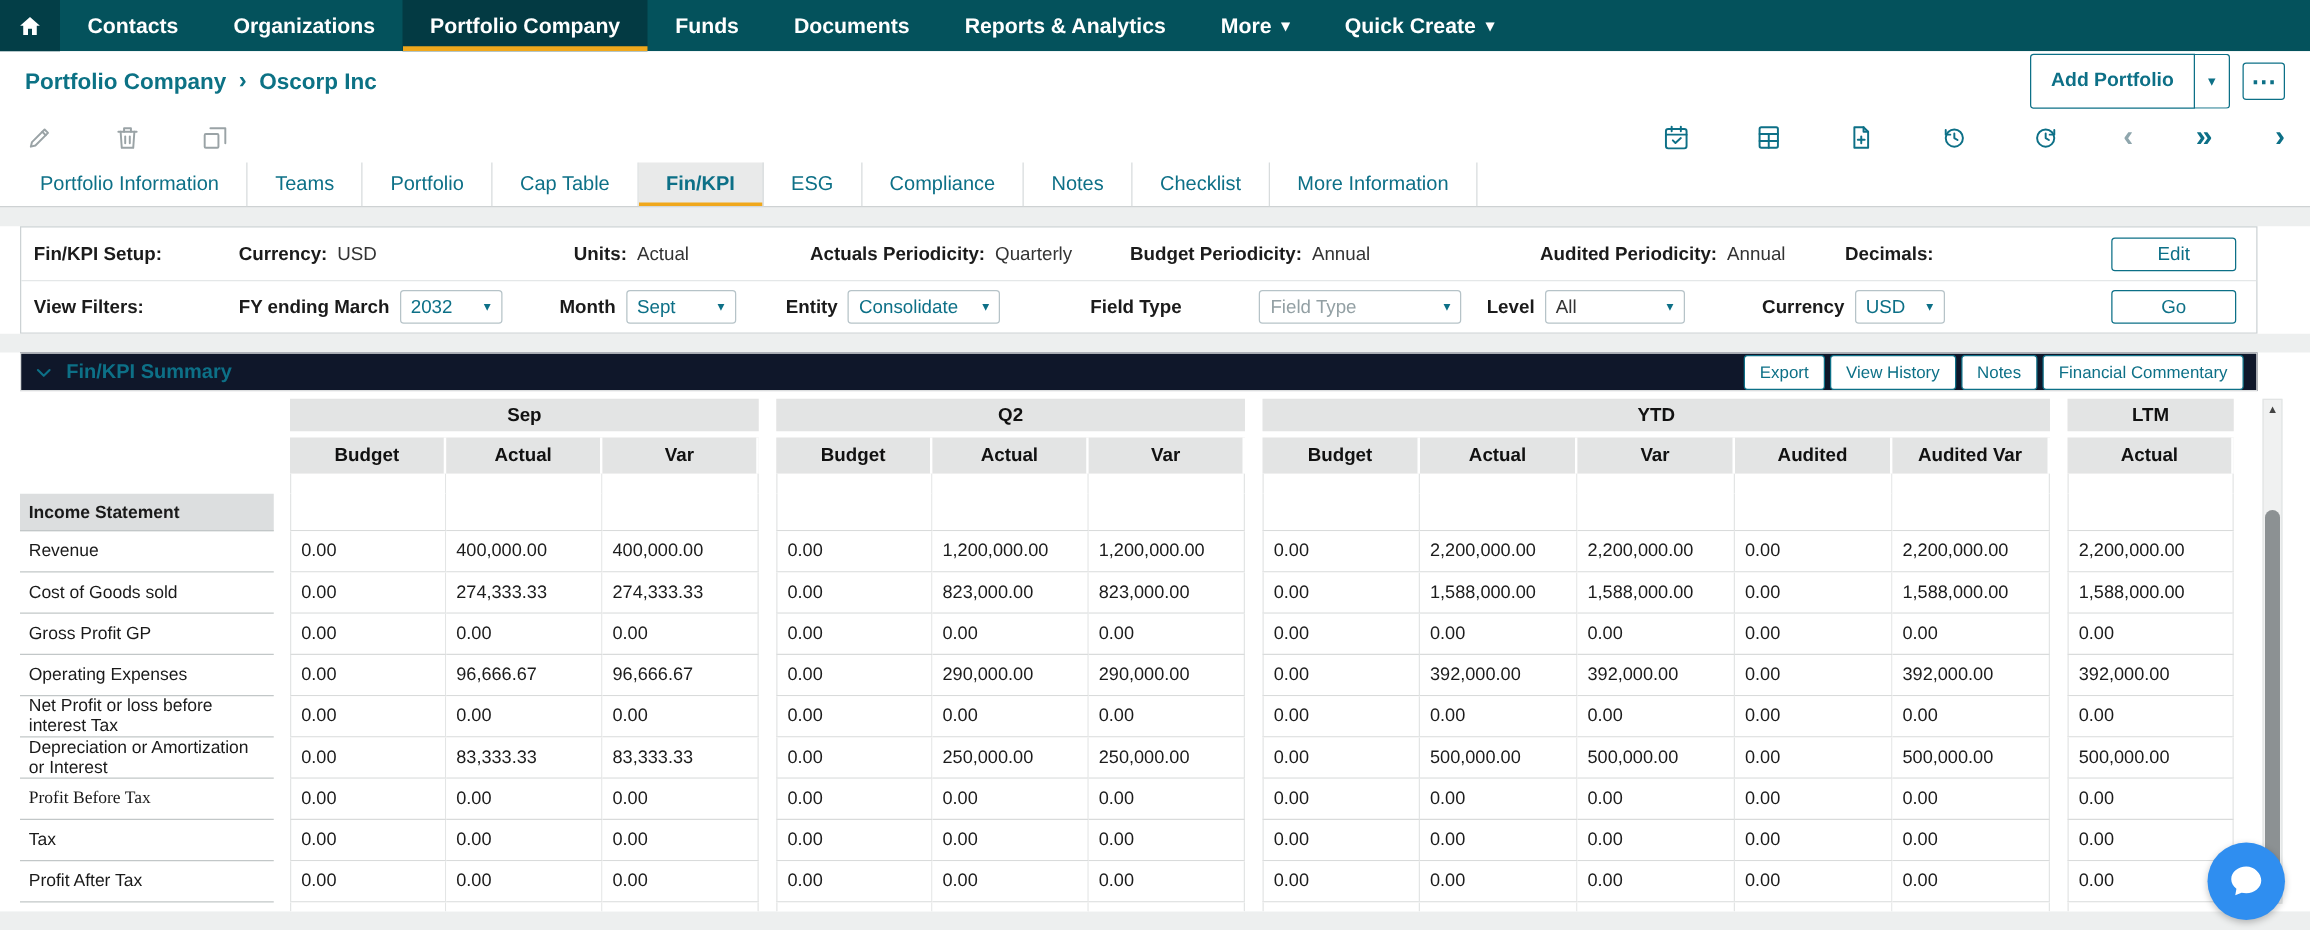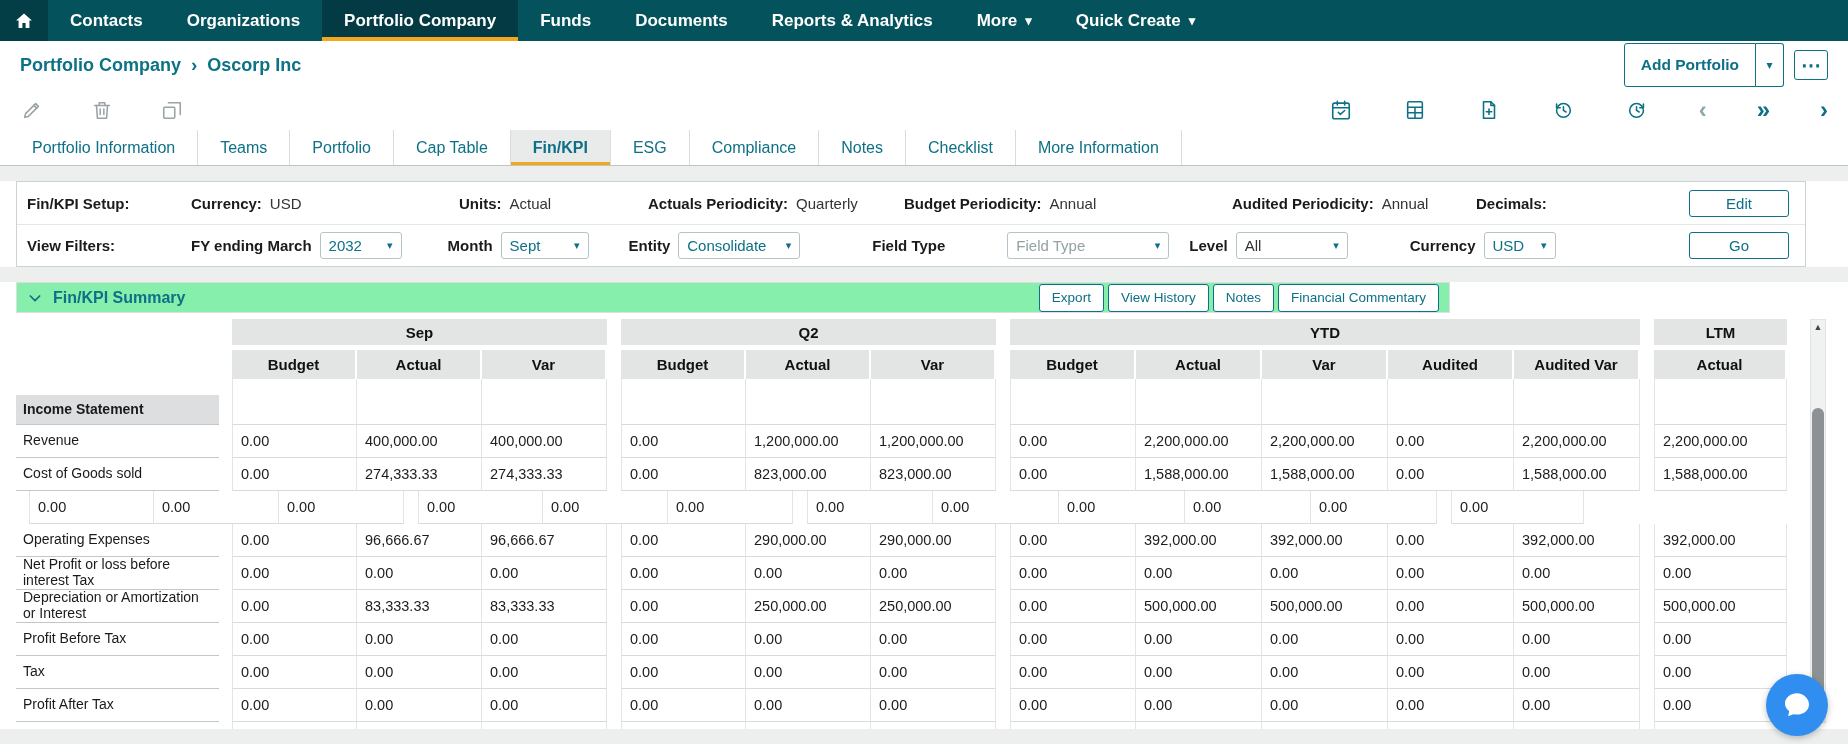--- a/index.html
+++ b/index.html
@@ -50,21 +50,21 @@
   .fvalue{font-size:15px;color:#333;margin-left:8px}
   .btn-outline{width:100px;height:27px;border:1px solid #0d7087;border-radius:3px;background:#fff;color:#0d7087;font-size:15px;display:flex;align-items:center;justify-content:center;margin-right:6px}
   .select{height:27px;border:1px solid #b6c3c8;border-radius:3px;background:#fff;display:flex;align-items:center;justify-content:space-between;padding:0 8px;font-size:15px;margin-left:8px}
   .sel-val{color:#0d7087}
   .sel-val.gray{color:#93a0a4}
   .sel-val.dark{color:#333}
   .sel-caret{color:#0d7087;font-size:11px;margin-left:8px}
   .ml46{margin-left:46px}.ml40{margin-left:40px}.ml72{margin-left:72px}.ml20{margin-left:20px}.ml62{margin-left:62px}
 
   
-  .summary-bar{margin:0 16px;width:1434px;height:31px;background:#86efac;border:1px solid #dcdedf;display:flex;align-items:center;padding:0 10px}
+  .summary-bar{margin:0 16px;width:1790px;height:31px;background:#0f172a;border:1px solid #dcdedf;display:flex;align-items:center;padding:0 10px}
   .sum-chevron{color:#0d7087;width:18px;height:18px;margin-right:8px;display:flex;align-items:center}
   .summary-title{color:#0d7087;font-weight:700;font-size:16px}
   .sum-btn{height:24px;border:1px solid #0d7087;border-radius:3px;background:#fff;color:#0d7087;font-size:13.5px;padding:13px 12px;margin-left:4px;display:flex;align-items:center}
 
   
   .table-area{height:416px;overflow:hidden;position:relative;background:#fff;padding-top:6px}
   .trow{display:flex;margin-left:16px}
   .ghead{height:26px}
   .subhead{height:29px;margin-top:5px}
   .spacer-row{height:16px}
@@ -388,20 +388,21 @@
         <div class="ggap" data-interactable="false" style="width: 14px;"></div>
         <div class="vcell" data-interactable="false" style="width: 126px;">0.00</div>
         <div class="vcell" data-interactable="false" style="width: 126px;">1,588,000.00</div>
         <div class="vcell" data-interactable="false" style="width: 126px;">1,588,000.00</div>
         <div class="vcell" data-interactable="false" style="width: 126px;">0.00</div>
         <div class="vcell" data-interactable="false" style="width: 126px;">1,588,000.00</div>
         <div class="ggap" data-interactable="false" style="width: 14px;"></div>
         <div class="vcell" data-interactable="false" style="width: 133px;">1,588,000.00</div>
       </div>
       <div class="trow data" data-interactable="false">
+        <div class="lcell" data-interactable="false" style="width: 203px;">Gross Profit GP</div>
         <div class="lgap" data-interactable="false" style="width: 13px;"></div>
         <div class="vcell" data-interactable="false" style="width: 125px;">0.00</div>
         <div class="vcell" data-interactable="false" style="width: 125px;">0.00</div>
         <div class="vcell" data-interactable="false" style="width: 125px;">0.00</div>
         <div class="ggap" data-interactable="false" style="width: 14px;"></div>
         <div class="vcell" data-interactable="false" style="width: 125px;">0.00</div>
         <div class="vcell" data-interactable="false" style="width: 125px;">0.00</div>
         <div class="vcell" data-interactable="false" style="width: 125px;">0.00</div>
         <div class="ggap" data-interactable="false" style="width: 14px;"></div>
         <div class="vcell" data-interactable="false" style="width: 126px;">0.00</div>
@@ -463,21 +464,21 @@
         <div class="ggap" data-interactable="false" style="width: 14px;"></div>
         <div class="vcell" data-interactable="false" style="width: 126px;">0.00</div>
         <div class="vcell" data-interactable="false" style="width: 126px;">500,000.00</div>
         <div class="vcell" data-interactable="false" style="width: 126px;">500,000.00</div>
         <div class="vcell" data-interactable="false" style="width: 126px;">0.00</div>
         <div class="vcell" data-interactable="false" style="width: 126px;">500,000.00</div>
         <div class="ggap" data-interactable="false" style="width: 14px;"></div>
         <div class="vcell" data-interactable="false" style="width: 133px;">500,000.00</div>
       </div>
       <div class="trow data" data-interactable="false">
-        <div class="lcell" data-interactable="false" style="width: 203px;">Profit Before Tax</div>
+        <div class="lcell" data-interactable="false" style="width: 203px; font-family: Liberation Serif, serif;">Profit Before Tax</div>
         <div class="lgap" data-interactable="false" style="width: 13px;"></div>
         <div class="vcell" data-interactable="false" style="width: 125px;">0.00</div>
         <div class="vcell" data-interactable="false" style="width: 125px;">0.00</div>
         <div class="vcell" data-interactable="false" style="width: 125px;">0.00</div>
         <div class="ggap" data-interactable="false" style="width: 14px;"></div>
         <div class="vcell" data-interactable="false" style="width: 125px;">0.00</div>
         <div class="vcell" data-interactable="false" style="width: 125px;">0.00</div>
         <div class="vcell" data-interactable="false" style="width: 125px;">0.00</div>
         <div class="ggap" data-interactable="false" style="width: 14px;"></div>
         <div class="vcell" data-interactable="false" style="width: 126px;">0.00</div>

